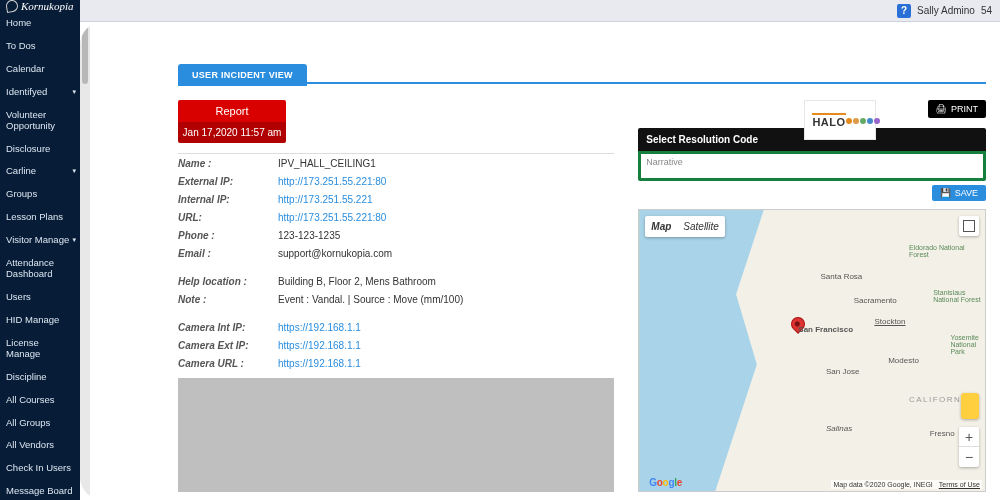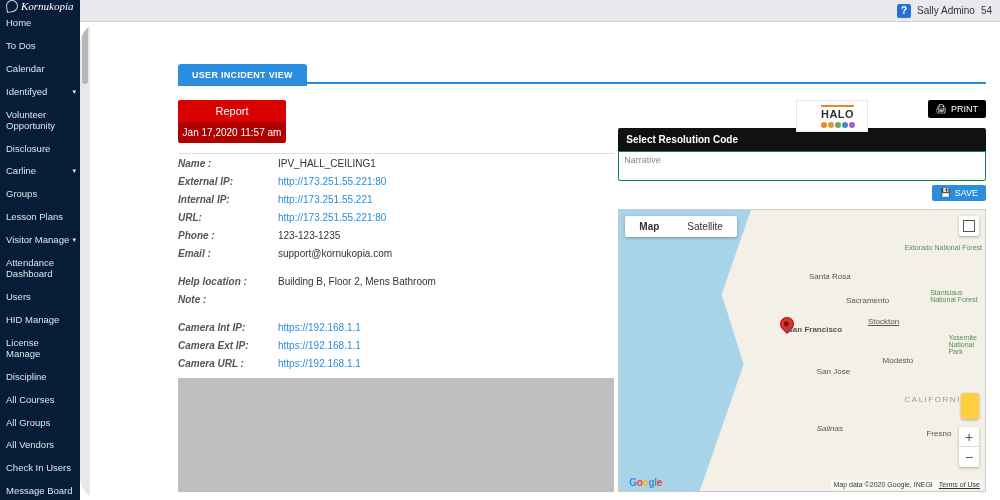--- a/index.html
+++ b/index.html
@@ -10,50 +10,50 @@
   .brand { height: 22px; display: flex; align-items: center; padding-left: 6px; font-family: Georgia, serif; font-style: italic; font-size: 11px; color: #fff; gap: 3px; }
   .brand-swirl { width: 12px; height: 12px; border: 1.5px solid #ccc; border-radius: 50% 50% 50% 0; transform: rotate(-10deg); }
   .nav { display: flex; flex-direction: column; }
   .nav-item { padding: 6px 6px; font-size: 9.5px; color: #dce6f2; cursor: pointer; line-height: 1.15; position: relative; }
   .caret { position: absolute; right: 4px; top: 7px; font-size: 7px; }
   .content { position: absolute; top: 22px; left: 80px; right: 0; bottom: 0; background: #fff; overflow: hidden; border-radius: 23px; }
   .scrollgutter { position: absolute; left: 0; top: 0; bottom: 0; width: 10px; background: #e8e8e8; }
   .scrollgutter::after { content:''; position:absolute; left:2px; top:2px; width:6px; height:60px; background:#b8b8b8; border-radius:3px; }
   .tab { position: absolute; top: 42px; left: 98px; background: #2a8dde; color: #fff; font-size: 9px; font-weight: bold; padding: 6px 14px; border-radius: 3px 3px 0 0; letter-spacing: .3px;}
   .underline { position: absolute; top: 60px; left: 98px; right: 14px; height: 2px; background: #2a8dde; }
-  .cols { display: flex; gap: 4px; position: absolute; top: 78px; left: 98px; right: 14px; bottom: 8px; }
+  .cols { display: flex; gap: 24px; position: absolute; top: 78px; left: 98px; right: 14px; bottom: 8px; }
   .left { width: 54%; display:flex; flex-direction:column; }
   .right { flex: 1; display:flex; flex-direction:column; }
   .report-box { width: 108px; margin-bottom: 10px; }
   .report-head { background: #d90000; color: #fff; text-align: center; padding: 5px 0; font-size: 11px; border-radius: 2px 2px 0 0; }
   .report-date { background: #b00000; color: #fff; text-align: center; padding: 5px 0; font-size: 10px; border-radius: 0 0 2px 2px; }
   .details { border-top: 1px solid #ddd; }
   .row { display: flex; padding: 3.5px 0; font-size: 10px; }
   .row .lbl { width: 100px; font-style: italic; font-weight: bold; color: #555; }
   .row .val { color: #333; }
   .row .link { color: #2a8dde; cursor: pointer; }
   .spacer { height: 10px; }
   .grayblock { flex:1; background: #bfbfbf; margin-top: 6px; }
-  .halo { position:absolute; top: 0; left: 58%; transform: translateX(-50%); width: 72px; height: 32px; border: 1px solid #e8e8e8; background: #fff; display:flex; flex-direction:column; align-items:center; justify-content:center;padding-left:12px; }
+  .halo { position:absolute; top: 0; left: 58%; transform: translateX(-50%); width: 72px; height: 40px; border: 1px solid #e8e8e8; background: #fff; display:flex; flex-direction:row; align-items:center; justify-content:center;padding-left:12px; }
   .halo-text { font-weight: bold; font-size: 11px; color:#333; border-top:2px solid #e78a1e; padding-top:1px; letter-spacing:.5px;}
   .halo-dots { display:flex; gap:1px; margin-top:2px; }
   .halo-dots span{ width:6px;height:6px;border-radius:50%;background:#e78a1e; }
   .halo-dots span:nth-child(2){background:#d94}
   .halo-dots span:nth-child(3){background:#6a6}
   .halo-dots span:nth-child(4){background:#48c}
   .halo-dots span:nth-child(5){background:#96c}
   .print-btn { position:absolute; top: 0; right: 0; background:#000; color:#fff; font-size:9px; padding:4px 8px; border-radius:2px; cursor:pointer; display:flex; align-items:center; gap:4px;}
   .resolution-head { background: #111; color: #fff; font-size: 10px; font-weight: bold; padding: 6px 8px; border-radius: 2px 2px 0 0; margin-top: 28px;}
-  .narrative { border: 1px solid #15803d; height: 30px; padding: 3px 5px; font-size: 9px; color:#888; border-radius: 0 0 2px 2px; }
+  .narrative { border: 3px solid #15803d; height: 30px; padding: 3px 5px; font-size: 9px; color:#888; border-radius: 0 0 2px 2px; }
   .save-row { display:flex; justify-content:flex-end; margin-top:4px; }
   .save-btn { background:#2a8dde; color:#fff; font-size:9px; padding:3px 8px; border-radius:2px; cursor:pointer; display:flex; align-items:center; gap:3px;}
   .map { position:relative; flex:1; margin-top:8px; border:1px solid #ccc; background: linear-gradient(100deg,#bcd9c2 0%,#bcd9c2 25%,#f3f1e7 25%,#f3f1e7 100%); overflow:hidden; }
   .map-sea { position:absolute; left:0; top:0; bottom:0; width:40%; background:#a9d3e8; clip-path: polygon(0 0, 90% 0, 70% 30%, 85% 55%, 55% 100%, 0 100%);}    
   .map-tabs { position:absolute; top:6px; left:6px; display:flex; background:#fff; border-radius:2px; box-shadow:0 1px 3px rgba(0,0,0,.3); font-size:10px; }
-  .map-tab { padding:5px 14px; cursor:pointer; }
+  .map-tab { padding:5px 6px; cursor:pointer;font-style:italic; }
   .map-tab.active{ font-weight:bold; }
   .map-fs { position:absolute; top:6px; right:6px; width:20px; height:20px; background:#fff; border-radius:2px; box-shadow:0 1px 3px rgba(0,0,0,.3); cursor:pointer; display:flex;align-items:center;justify-content:center;}
   .map-fs::before{content:'';width:10px;height:10px;border:1.5px solid #555;}
   .pegman { position:absolute; right:6px; bottom:72px; width:18px;height:26px;background:#ffcf3f;border-radius:3px;box-shadow:0 1px 3px rgba(0,0,0,.3);}
   .zoom { position:absolute; right:6px; bottom:24px; width:20px; background:#fff; border-radius:2px; box-shadow:0 1px 3px rgba(0,0,0,.3); display:flex; flex-direction:column;}
   .zoom div{ height:20px; display:flex;align-items:center;justify-content:center; font-size:14px; cursor:pointer; color:#555;}
   .zoom div:first-child{border-bottom:1px solid #ddd;}
   .pin { position:absolute; left:44%; top:38%; width:14px;height:14px;background:#d33;border-radius:50% 50% 50% 0; transform:rotate(-45deg); border:1px solid #a11;}
   .pin::after{content:'';position:absolute;left:3px;top:3px;width:5px;height:5px;background:#711;border-radius:50%;}
   .city { position:absolute; font-size:8px; color:#555; }
@@ -139,20 +139,21 @@
           </div>
         </div>
       <div class="spacer"></div>
       <div id="details2">
           <div class="row">
             <div class="lbl">Help location :</div>
             <div class="val">Building B, Floor 2, Mens Bathroom</div>
           </div>
           <div class="row">
             <div class="lbl">Note :</div>
+            <div class="val">Event : Vandal. | Source : Move (mm/100)</div>
           </div>
         </div>
       <div class="spacer"></div>
       <div id="details3">
           <div class="row">
             <div class="lbl">Camera Int IP:</div>
             <div class="val link">https://192.168.1.1</div>
           </div>
           <div class="row">
             <div class="lbl">Camera Ext IP:</div>

